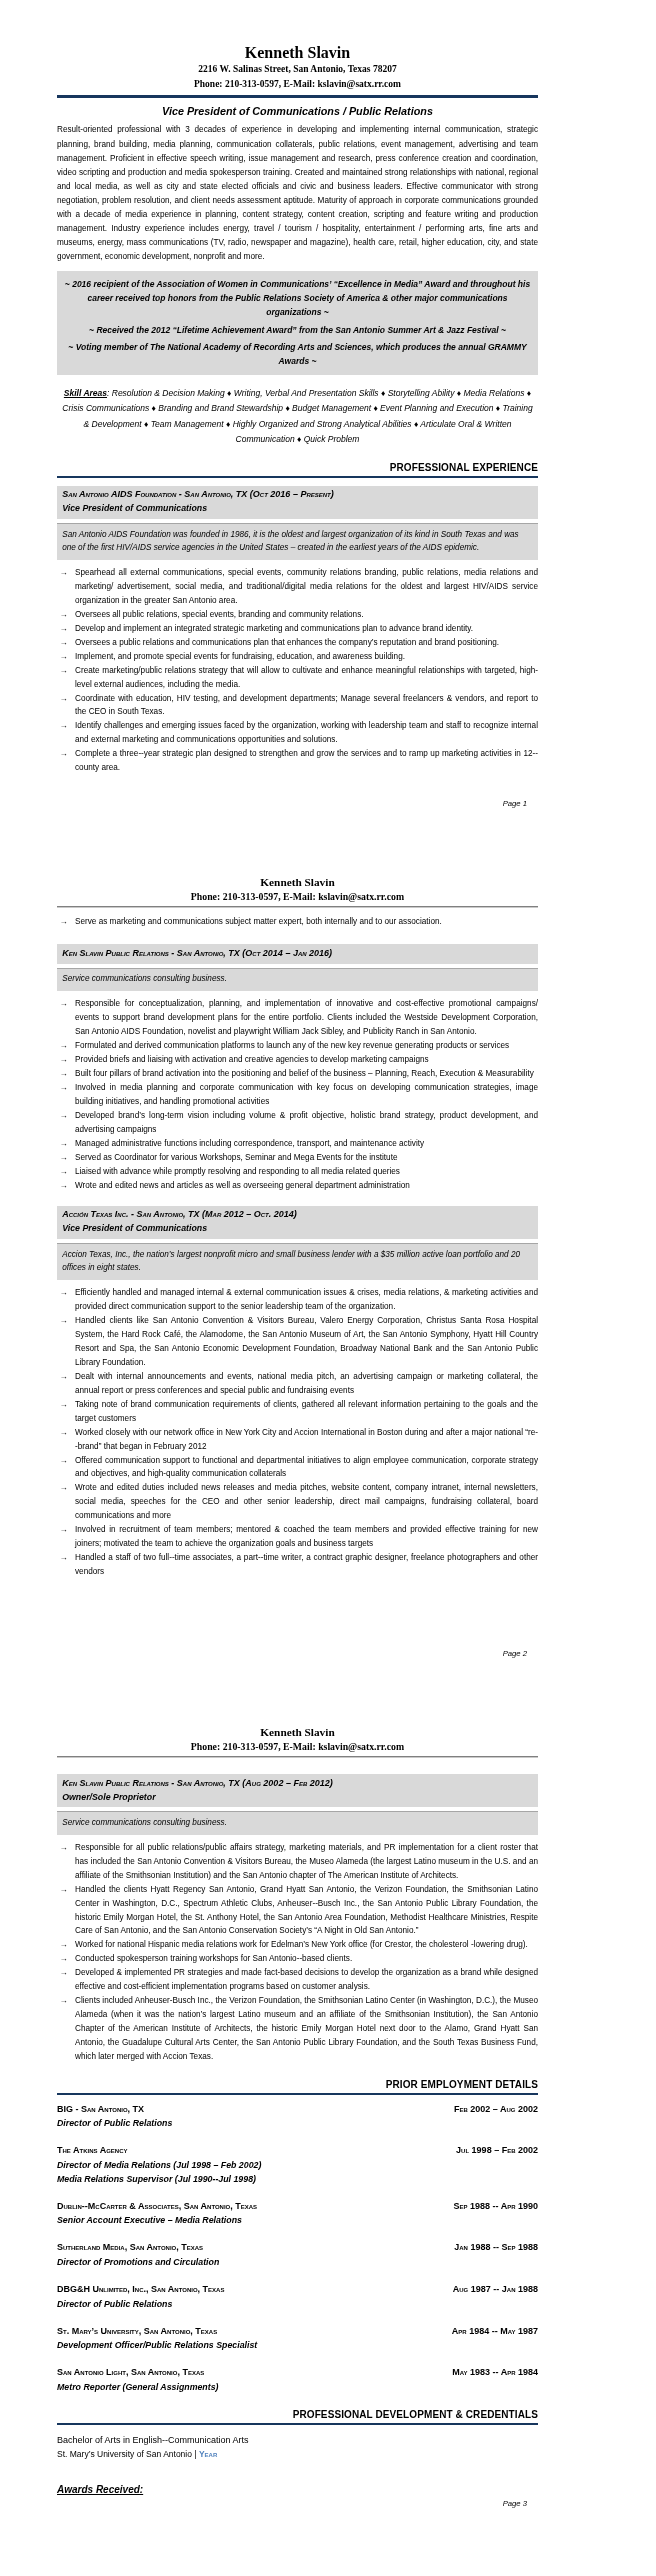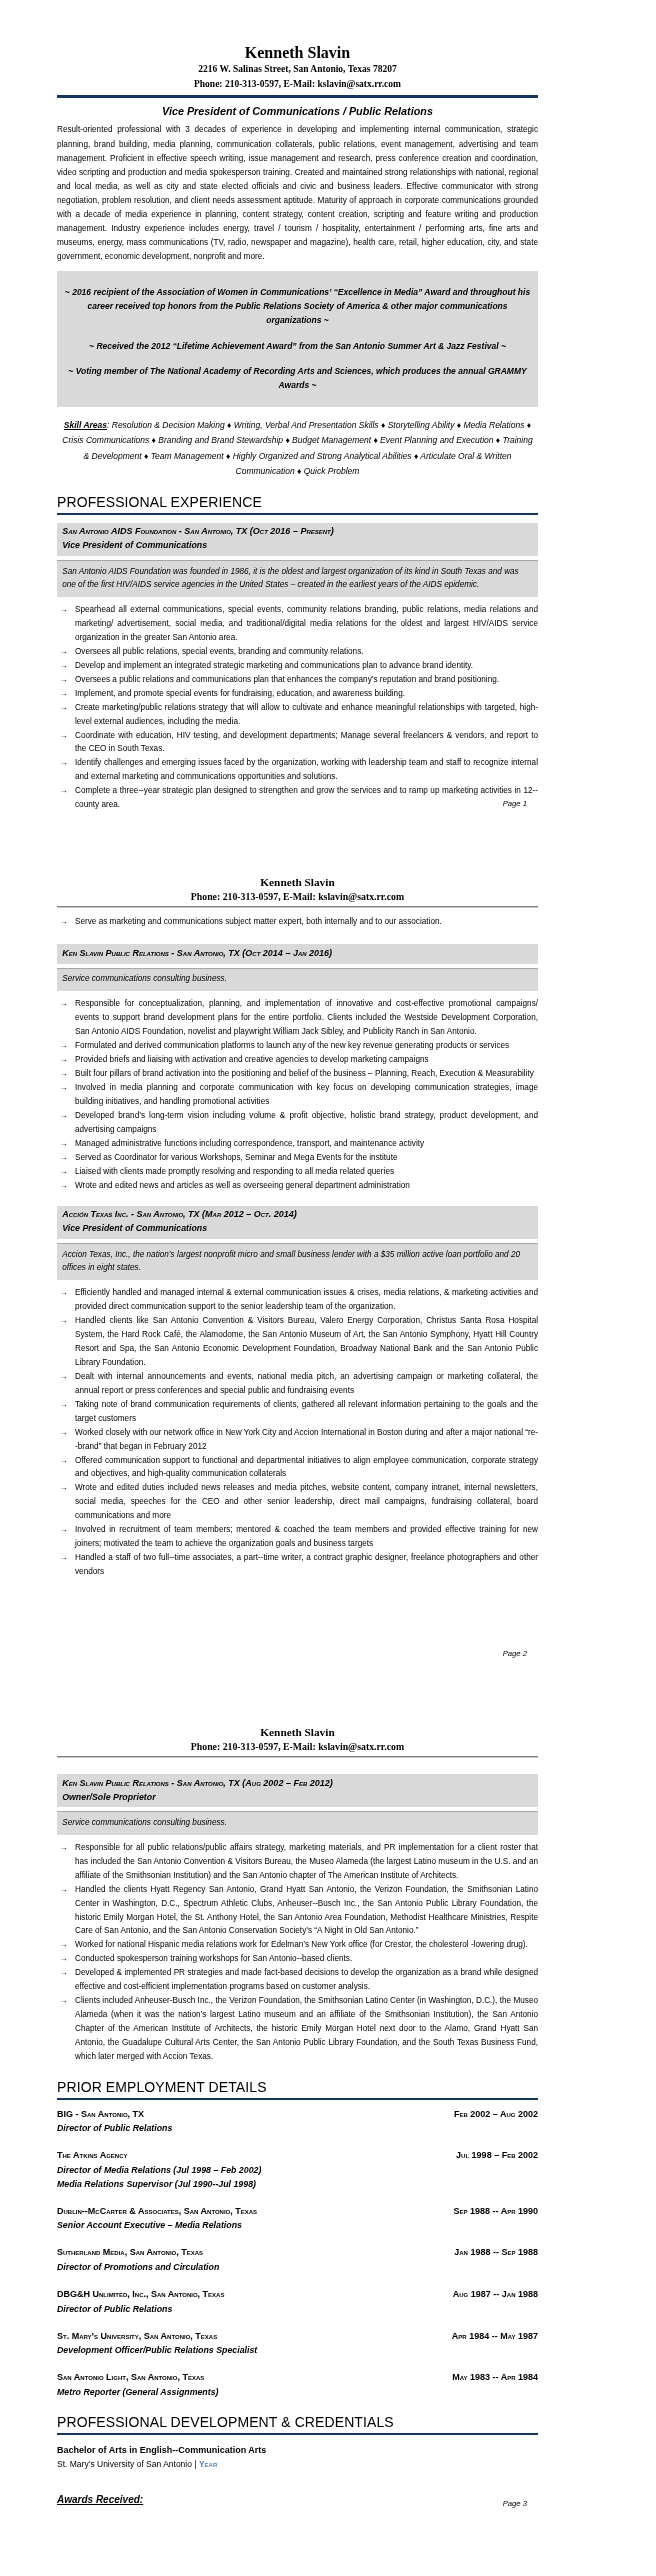--- a/index.html
+++ b/index.html
@@ -32,31 +32,31 @@
   .summary { font-size:8.2px; line-height:1.72; text-align:justify; }
 
   .highlights {
     background:#D9D9D9;
     font-weight:bold; font-style:italic;
     text-align:center;
     font-size:8.5px; line-height:1.68;
     padding:2.6px 7.2px 3.6px;
     margin:6.7px 0 0;
   }
-  .highlight-line { margin:11px 0; }
+  .highlight-line { margin:3px 0; }
 
   .skills {
     font-style:italic; text-align:center;
     font-size:8.5px; line-height:1.78;
     margin:11.3px 2.1px 0;
   }
   .skills-label { font-weight:bold; text-decoration:underline; }
 
   .section-heading {
-    font-size:14px; font-weight:normal; text-align:left;
+    font-size:10px; font-weight:bold; text-align:right;
     margin:15.5px 0 2.6px; letter-spacing:0.1px;
   }
   .rule-navy { height:2.1px; background:#17365D; margin:0 0 7.7px; }
 
   
   .job + .job { margin-top:13.4px; }
   .job-band { background:#D9D9D9; padding:2.6px 5.2px 3.1px; }
   .job-company { font-weight:bold; font-style:italic; font-variant:small-caps; font-size:9px; line-height:1.55; }
   .job-title   { font-weight:bold; font-style:italic; font-size:8.8px; line-height:1.55; }
   .job-desc {
@@ -79,21 +79,21 @@
   .after-header { margin-top:15.5px; }
 
   
   .prior-row { display:flex; flex-wrap:wrap; margin-bottom:14px; }
   .prior-company { flex:1 1 auto; font-variant:small-caps; font-weight:bold; font-size:9px; line-height:1.5; }
   .prior-dates { flex:0 0 auto; font-variant:small-caps; font-weight:bold; font-size:9px; line-height:1.5; text-align:right; }
   .prior-titles { width:100%; }
   .prior-title { font-weight:bold; font-style:italic; font-size:8.8px; line-height:1.6; }
 
   
-  .degree { font-weight:bold; font-size:9px; line-height:1.6; margin-top:2.1px; }
+  .degree { font-weight:normal; font-size:9px; line-height:1.6; margin-top:2.1px; }
   .school-line { font-size:8.5px; line-height:1.7; }
   .year-badge { color:#4F81BD; font-variant:small-caps; font-weight:bold; }
   .awards-label { font-weight:bold; font-style:italic; text-decoration:underline; font-size:10px; margin-top:23px; }
 
   .page-footer {
     position:absolute; right:68px; bottom:42px;
     font-style:italic; font-size:7.7px;
   }
 </style>
 </head>
@@ -191,21 +191,21 @@
             <li>Built four pillars of brand activation into the positioning and belief of the business – Planning, Reach, Execution &amp; Measurability</li>
 
             <li>Involved in media planning and corporate communication with key focus on developing communication strategies, image building initiatives, and handling promotional activities</li>
 
             <li>Developed brand’s long-term vision including volume &amp; profit objective, holistic brand strategy, product development, and advertising campaigns</li>
 
             <li>Managed administrative functions including correspondence, transport, and maintenance activity</li>
 
             <li>Served as Coordinator for various Workshops, Seminar and Mega Events for the institute</li>
 
-            <li>Liaised with clients made promptly resolving and responding to all media related queries</li>
+            <li>Liaised with advance while promptly resolving and responding to all media related queries</li>
 
             <li>Wrote and edited news and articles as well as overseeing general department administration</li>
           </ul>
       </section>
 
       <section class="job">
         <div class="job-band">
           <div class="job-company">Acción Texas Inc. - San Antonio, TX (Mar 2012 – Oct. 2014)</div>
           <div class="job-title">Vice President of Communications</div>
         </div>

